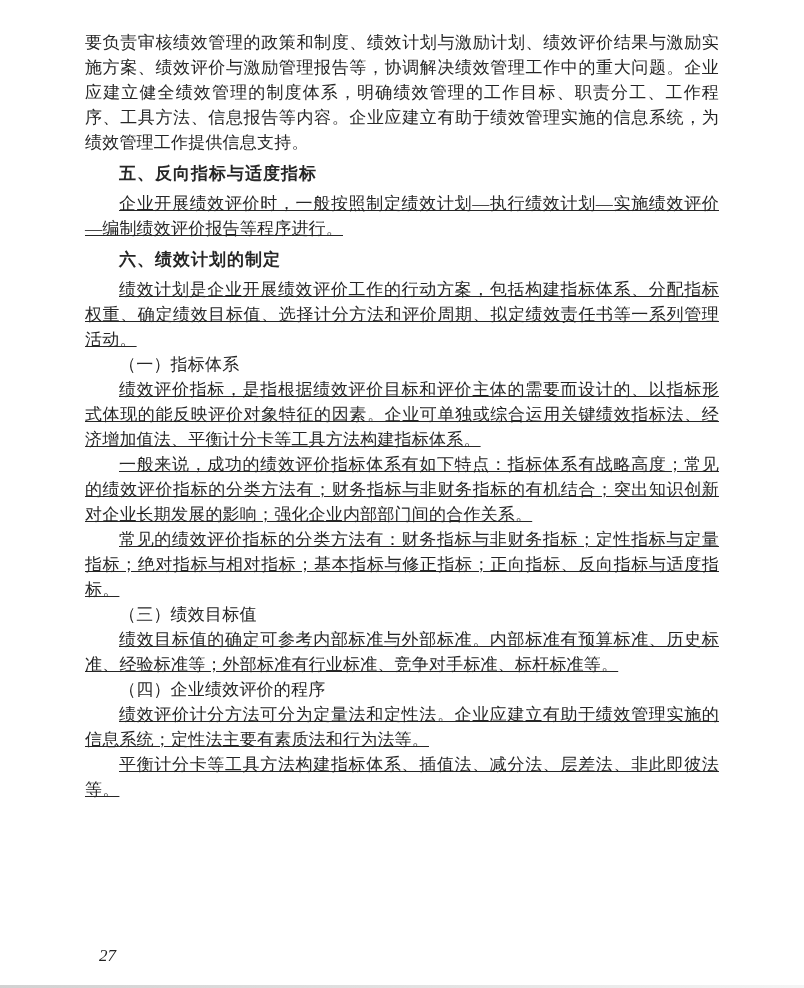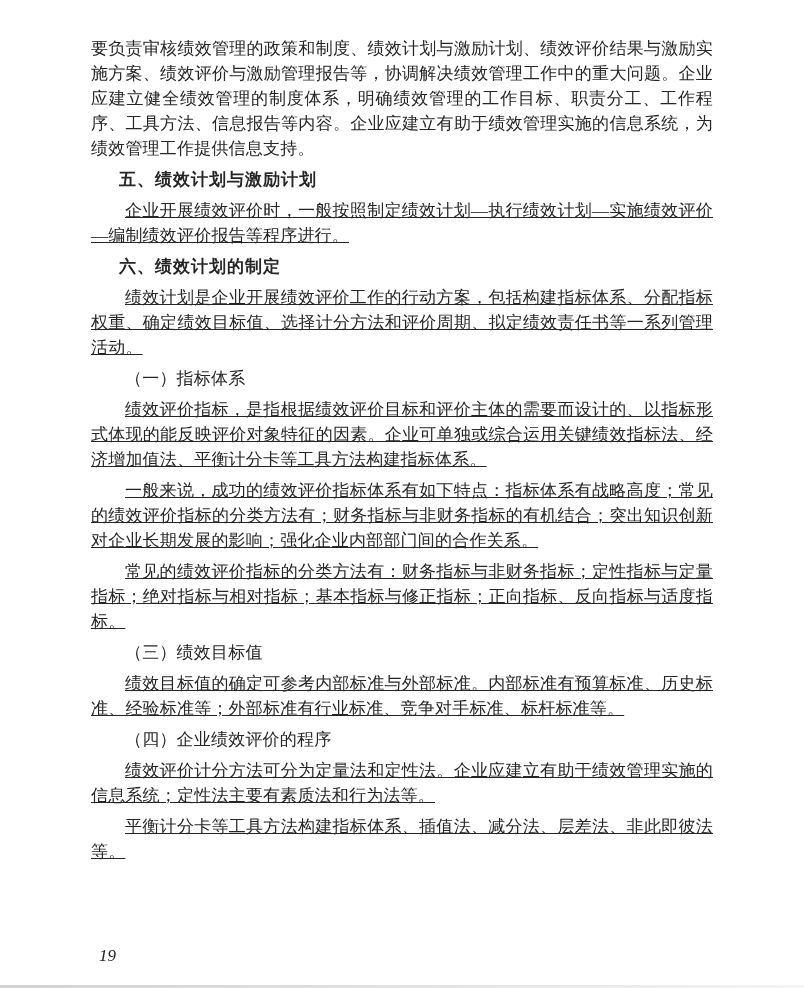--- a/index.html
+++ b/index.html
@@ -18,21 +18,21 @@
   }
   .content {
     position: absolute;
     left: 85px;
     top: 30px;
     width: 634px;
     text-align: justify;
     text-justify: inter-ideograph;
   }
   .content p {
-    margin: 6px;
+    margin: 0;
     font-size: 17px;
     line-height: 25px;
     letter-spacing: 0.2px;
   }
   p.body {
     text-indent: 2em;
     text-decoration: underline;
   }
   p.cont {
     text-indent: 0;
@@ -66,30 +66,30 @@
     background: linear-gradient(to right, #c6c6c6, #dedede 60%, #f2f2f2);
     opacity: 0.8;
   }
 </style>
 </head>
 <body>
 
 <div class="page">
   <div class="content">
     <p class="cont">要负责审核绩效管理的政策和制度、绩效计划与激励计划、绩效评价结果与激励实施方案、绩效评价与激励管理报告等，协调解决绩效管理工作中的重大问题。企业应建立健全绩效管理的制度体系，明确绩效管理的工作目标、职责分工、工作程序、工具方法、信息报告等内容。企业应建立有助于绩效管理实施的信息系统，为绩效管理工作提供信息支持。</p>
-    <p class="heading">五、绩效计划与激励计划</p>
+    <p class="heading">五、反向指标与适度指标</p>
     <p class="body">企业开展绩效评价时，一般按照制定绩效计划—执行绩效计划—实施绩效评价—编制绩效评价报告等程序进行。</p>
     <p class="heading">六、绩效计划的制定</p>
     <p class="body">绩效计划是企业开展绩效评价工作的行动方案，包括构建指标体系、分配指标权重、确定绩效目标值、选择计分方法和评价周期、拟定绩效责任书等一系列管理活动。</p>
     <p class="sub">（一）指标体系</p>
     <p class="body">绩效评价指标，是指根据绩效评价目标和评价主体的需要而设计的、以指标形式体现的能反映评价对象特征的因素。企业可单独或综合运用关键绩效指标法、经济增加值法、平衡计分卡等工具方法构建指标体系。</p>
     <p class="body">一般来说，成功的绩效评价指标体系有如下特点：指标体系有战略高度；常见的绩效评价指标的分类方法有；财务指标与非财务指标的有机结合；突出知识创新对企业长期发展的影响；强化企业内部部门间的合作关系。</p>
     <p class="body">常见的绩效评价指标的分类方法有：财务指标与非财务指标；定性指标与定量指标；绝对指标与相对指标；基本指标与修正指标；正向指标、反向指标与适度指标。</p>
     <p class="sub">（三）绩效目标值</p>
     <p class="body">绩效目标值的确定可参考内部标准与外部标准。内部标准有预算标准、历史标准、经验标准等；外部标准有行业标准、竞争对手标准、标杆标准等。</p>
     <p class="sub">（四）企业绩效评价的程序</p>
     <p class="body">绩效评价计分方法可分为定量法和定性法。企业应建立有助于绩效管理实施的信息系统；定性法主要有素质法和行为法等。</p>
     <p class="body">平衡计分卡等工具方法构建指标体系、插值法、减分法、层差法、非此即彼法等。</p>
   </div>
 
-  <div class="page-number">19</div>
+  <div class="page-number">27</div>
   <div class="page-edge"></div>
 </div>
 
 </body></html>

